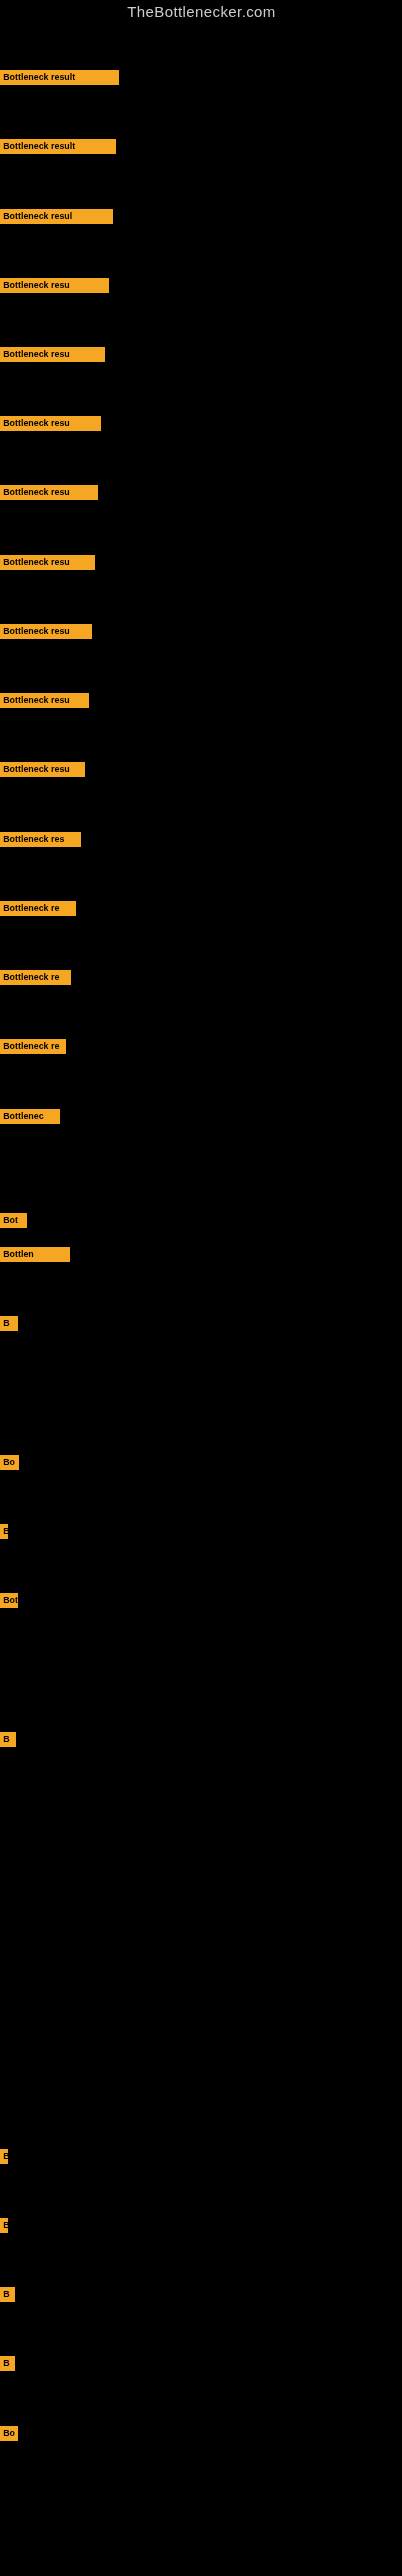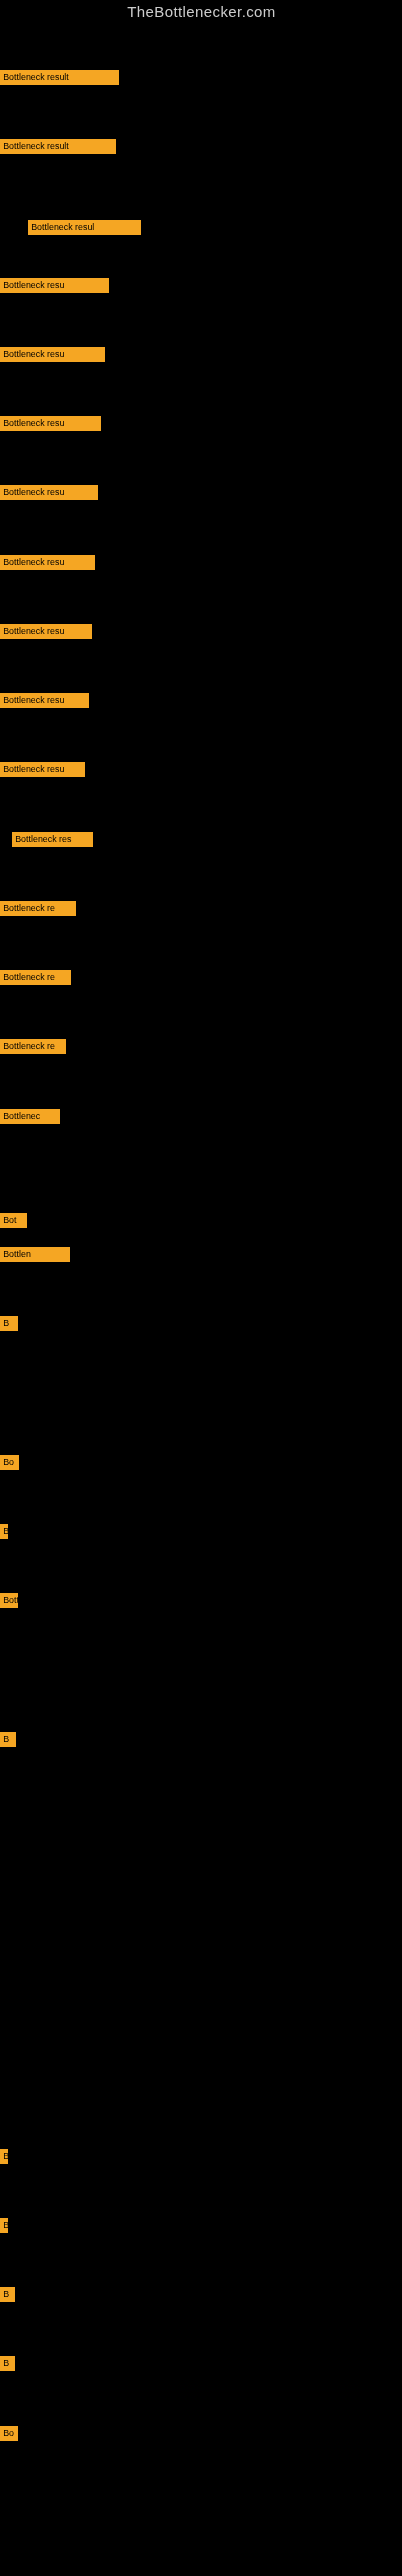--- a/index.html
+++ b/index.html
@@ -21,40 +21,40 @@
       display: flex;
       align-items: center;
       margin-bottom: 0px;
       position: absolute;
       left: 0;
     }
     .bar-label {
       background: #f5a623;
       color: #000;
       font-size: 8.9px;
-      font-weight: normal;
+      font-weight: bold;
       padding: 2.4px 3.2px;
       white-space: nowrap;
       overflow: hidden;
       display: inline-block;
     }
   </style>
 </head>
 <body>
 
 <div class="site-title">TheBottlenecker.com</div>
 
 <div id="bars-container" style="position:relative; width:403px; height:2576px;">
 <div class="bar-row" style="top: 45px; left: 0px;">
       <div class="bar-label" style="width: 119px;">Bottleneck result</div>
     </div>
     <div class="bar-row" style="top: 114px; left: 0px;">
       <div class="bar-label" style="width: 116px;">Bottleneck result</div>
     </div>
-    <div class="bar-row" style="top: 195px; left: 0px; margin-left: 28px;">
+    <div class="bar-row" style="top: 184px; left: 0px;">
       <div class="bar-label" style="width: 113px;">Bottleneck resul</div>
     </div>
     <div class="bar-row" style="top: 253px; left: 0px;">
       <div class="bar-label" style="width: 109px;">Bottleneck resu</div>
     </div>
     <div class="bar-row" style="top: 322px; left: 0px;">
       <div class="bar-label" style="width: 105px;">Bottleneck resu</div>
     </div>
     <div class="bar-row" style="top: 391px; left: 0px;">
       <div class="bar-label" style="width: 101px;">Bottleneck resu</div>
@@ -67,21 +67,21 @@
     </div>
     <div class="bar-row" style="top: 599px; left: 0px;">
       <div class="bar-label" style="width: 92px;">Bottleneck resu</div>
     </div>
     <div class="bar-row" style="top: 668px; left: 0px;">
       <div class="bar-label" style="width: 89px;">Bottleneck resu</div>
     </div>
     <div class="bar-row" style="top: 737px; left: 0px;">
       <div class="bar-label" style="width: 85px;">Bottleneck resu</div>
     </div>
-    <div class="bar-row" style="top: 807px; left: 12px;">
+    <div class="bar-row" style="top: 807px; left: 0px;">
       <div class="bar-label" style="width: 81px;">Bottleneck res</div>
     </div>
     <div class="bar-row" style="top: 876px; left: 0px;">
       <div class="bar-label" style="width: 76px;">Bottleneck re</div>
     </div>
     <div class="bar-row" style="top: 945px; left: 0px;">
       <div class="bar-label" style="width: 71px;">Bottleneck re</div>
     </div>
     <div class="bar-row" style="top: 1014px; left: 0px;">
       <div class="bar-label" style="width: 66px;">Bottleneck re</div>

